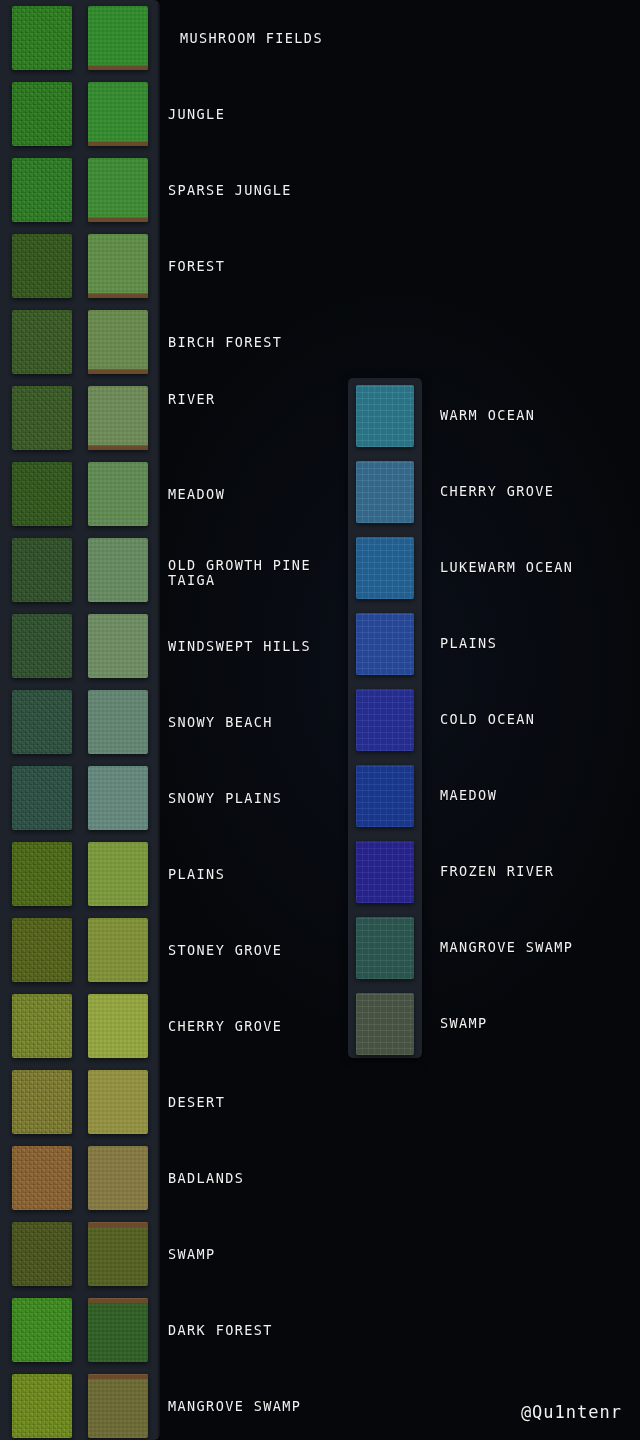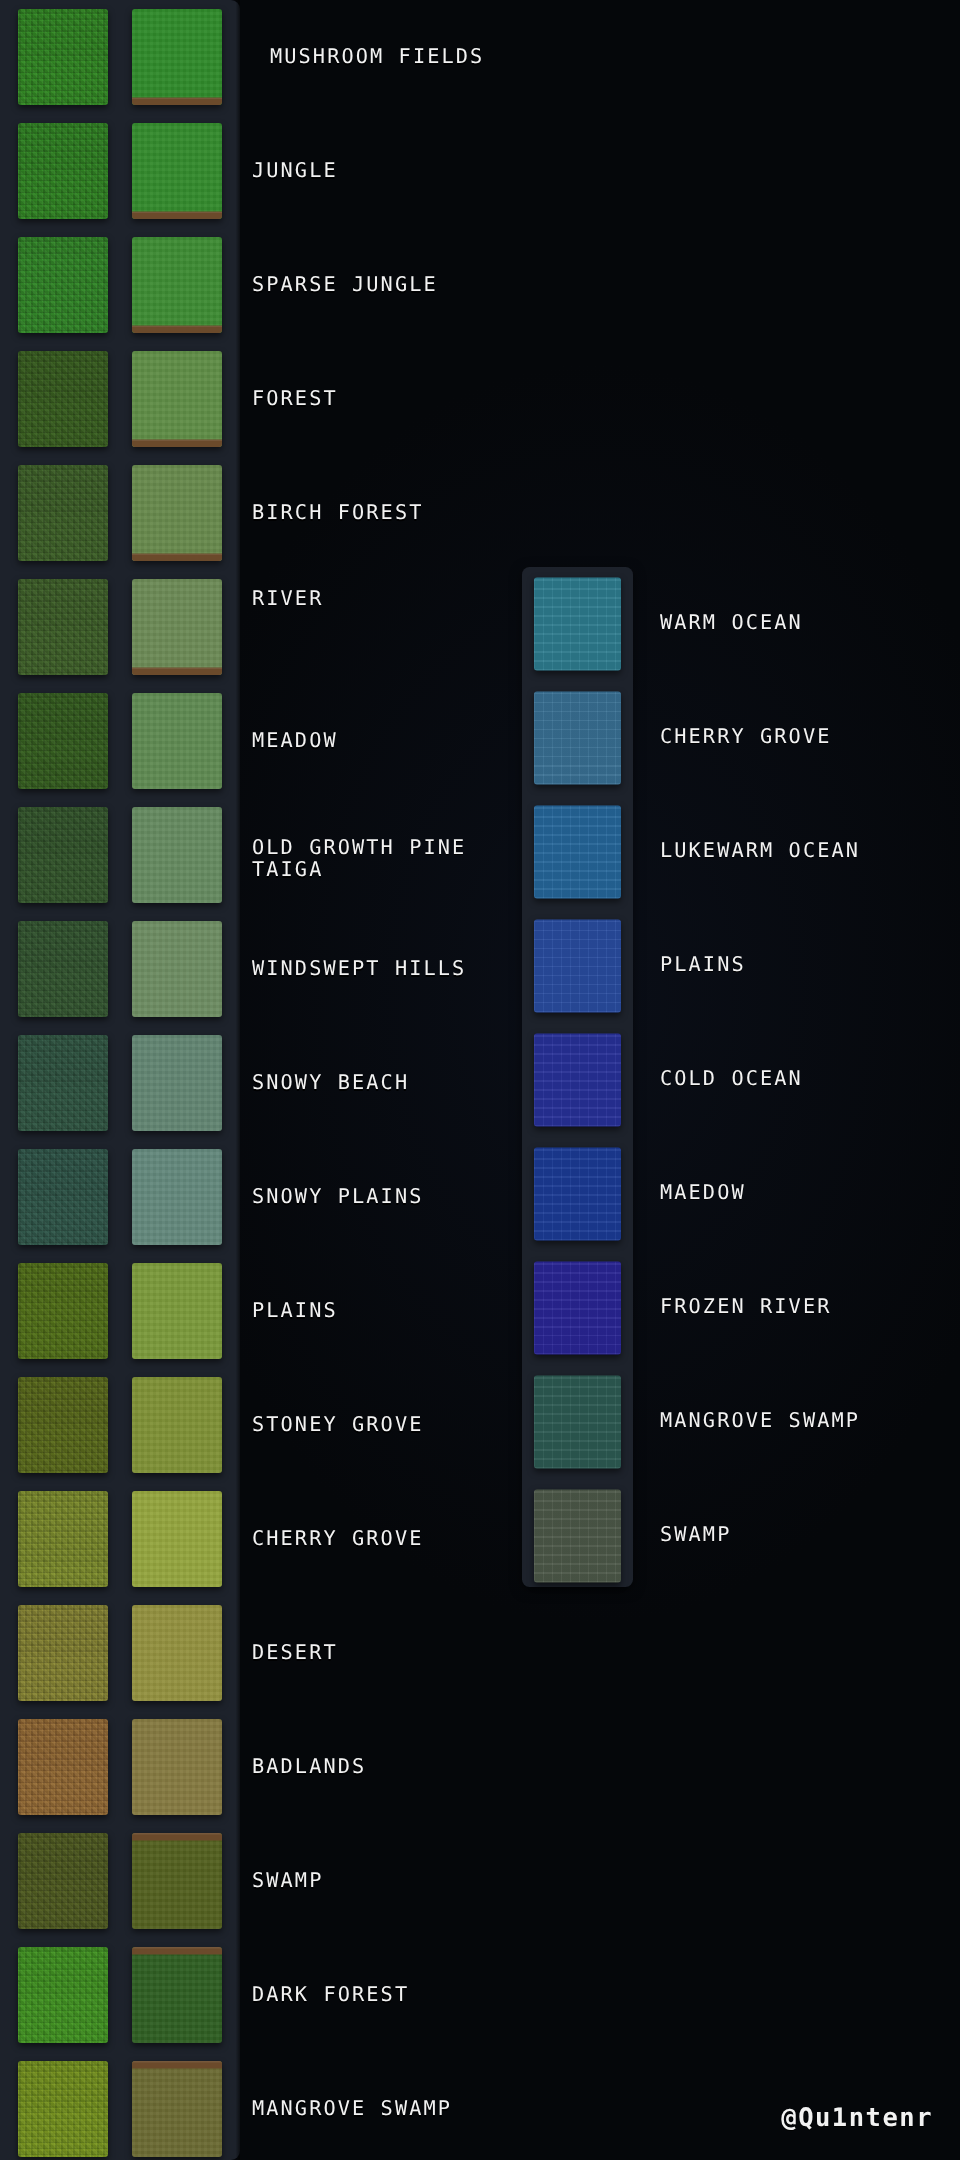--- a/index.html
+++ b/index.html
@@ -148,21 +148,21 @@
   #title .l2 { display:block; }
   #title .l3 { display:block; font-size:34px; letter-spacing:4px; }
 
   
   #watermark {
     position:absolute;
     right:18px; bottom:18px;
     color:#ffffff;
     font-family:"DejaVu Sans Mono", monospace;
     font-size:17px;
-    font-weight:bold;
+    font-weight:normal;
     letter-spacing:1px;
     opacity:.95;
     text-shadow:0 1px 0 rgba(0,0,0,.9);
     text-align:center;
   }
 </style>
 </head>
 <body>
 
 <div id="stage">

